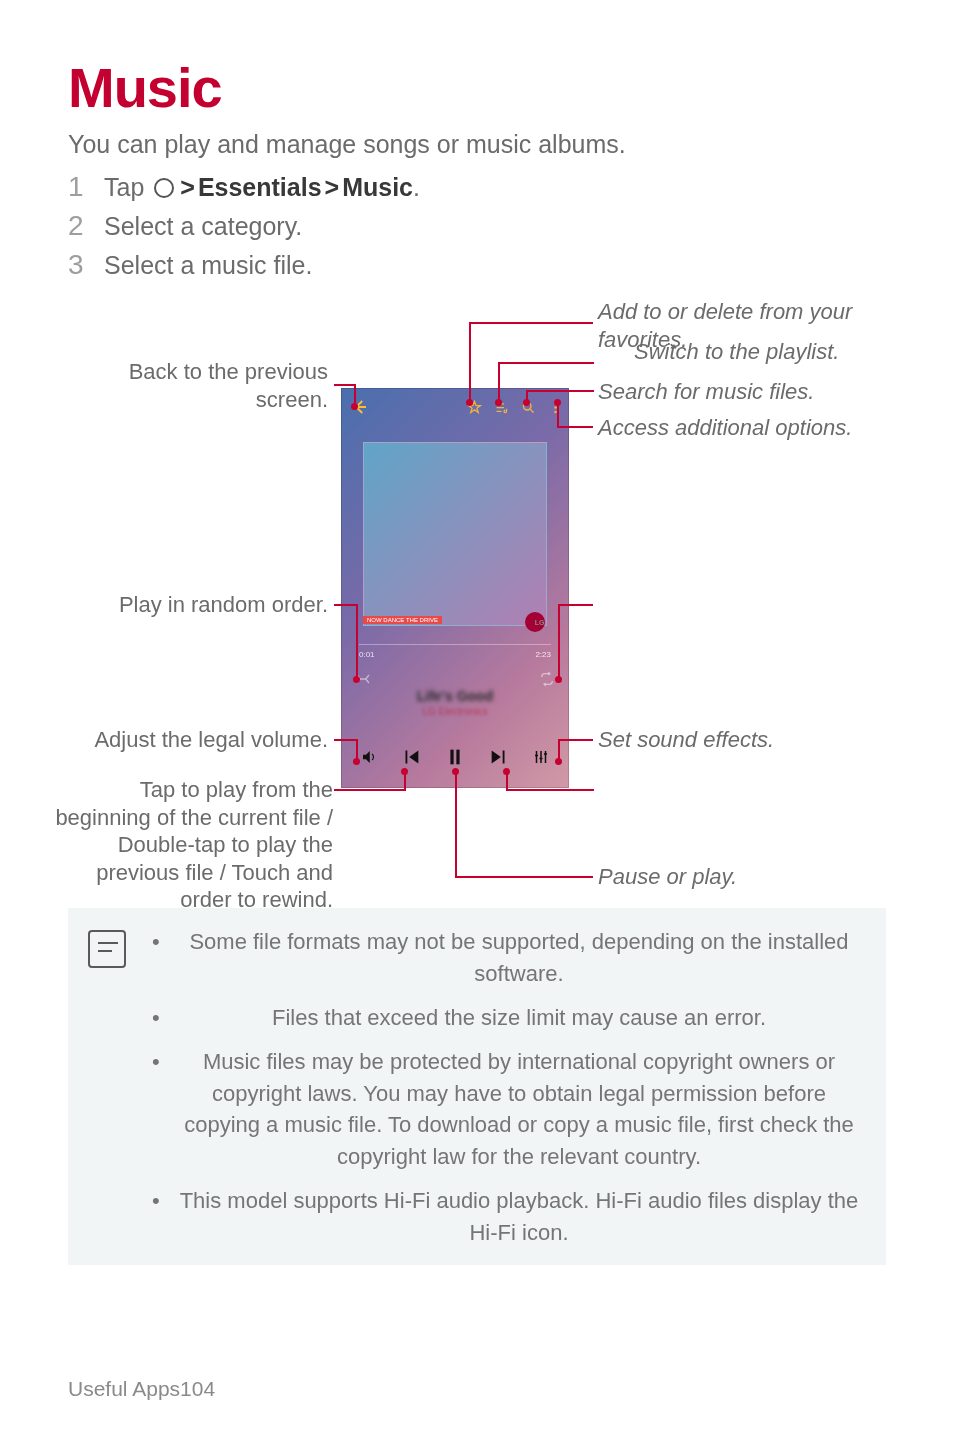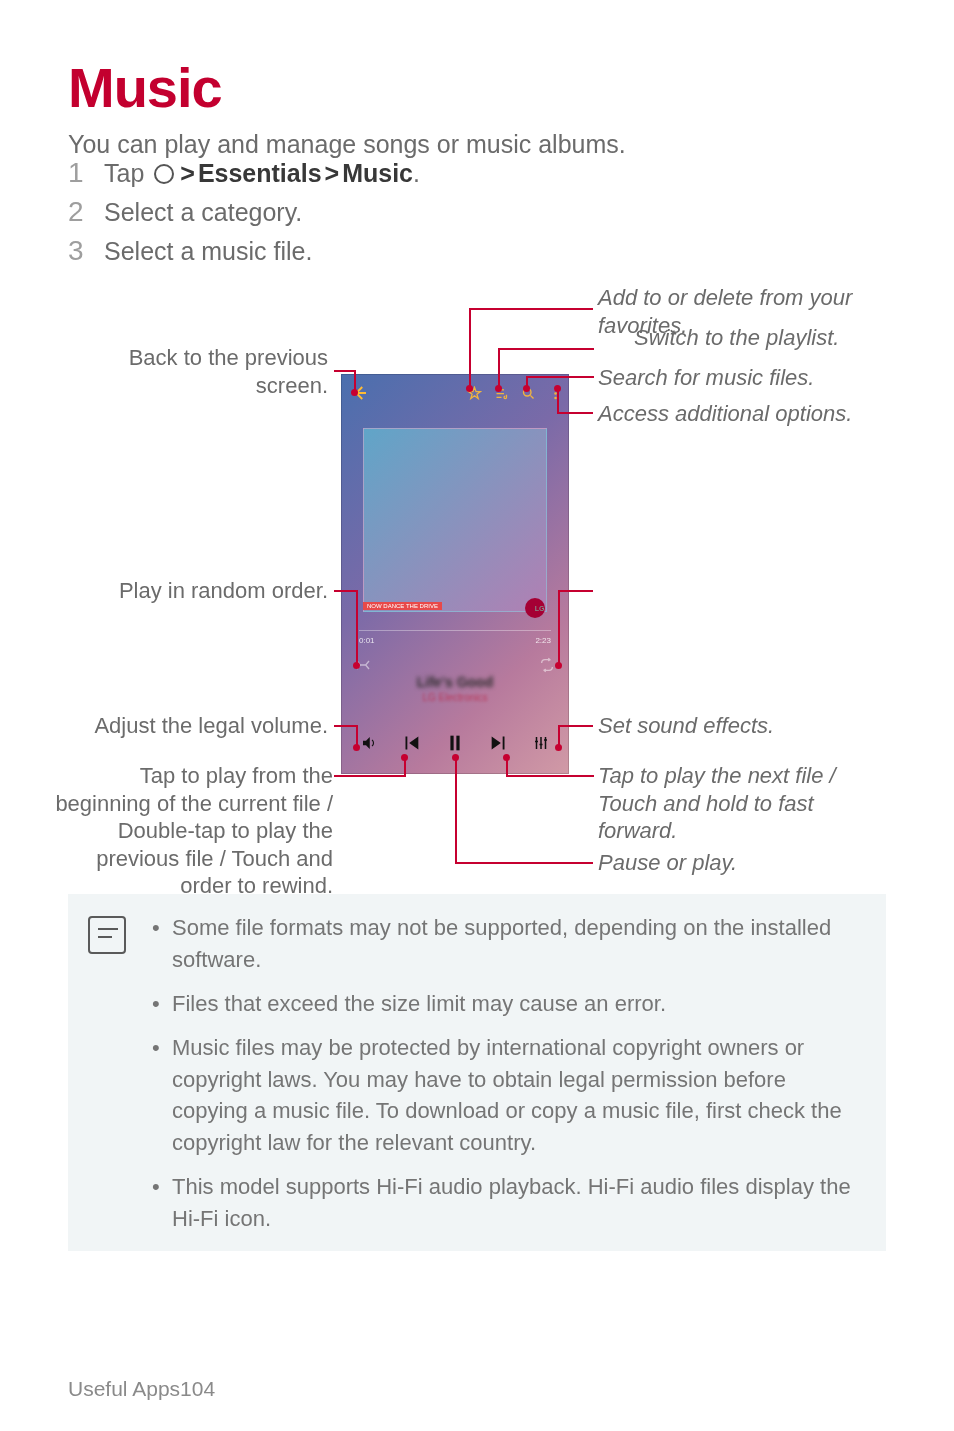--- a/index.html
+++ b/index.html
@@ -16,20 +16,21 @@
     font-size: 56px;
     font-weight: 700;
     color: #c3002f;
     letter-spacing: -1px;
     margin-bottom: 10px;
   }
   .intro {
     font-size: 25px;
     color: #6b6b6b;
     font-weight: 300;
+    margin-bottom: 14px;
   }
   .steps {
     list-style: none;
     counter-reset: step;
     margin-bottom: 18px;
   }
   .steps li {
     counter-increment: step;
     font-size: 25px;
     color: #6b6b6b;
@@ -178,20 +179,21 @@
     background:#c60030;
   }
 
   
   .notebox {
     background:#f1f5f6;
     padding:18px 20px 4px 20px;
     display:flex;
     gap:26px;
     margin-top:16px;
+    text-align:center;
   }
   .note-icon {
     flex:0 0 38px;
     width:38px; height:38px;
     border:2px solid #5a5a5a;
     border-radius:4px;
     position:relative;
     margin-top:4px;
   }
   .note-icon::before,
@@ -336,21 +338,20 @@
   <div class="lbl left" style="left:0; top:60px; width:260px;">Back to the previous screen.</div>
   <div class="lbl left" style="left:0; top:293px; width:260px;">Play in random order.</div>
   <div class="lbl left" style="left:0; top:428px; width:260px;">Adjust the legal volume.</div>
   <div class="lbl left" style="left:-25px; top:478px; width:290px;">Tap to play from the beginning of the current file / Double-tap to play the previous file / Touch and order to rewind.</div>
 
   <div class="lbl right" style="left:530px; top:0; width:290px;">Add to or delete from your favorites.</div>
   <div class="lbl right" style="left:530px; top:40px; width:290px;margin-left:36px;">Switch to the playlist.</div>
   <div class="lbl right" style="left:530px; top:80px; width:290px;">Search for music files.</div>
   <div class="lbl right" style="left:530px; top:116px; width:290px;">Access additional options.</div>
   <div class="lbl right" style="left:530px; top:428px; width:290px;">Set sound effects.</div>
-  <div class="lbl right" style="left:530px; top:478px; width:290px;">Tap to play the next file / Touch and hold to fast forward.</div>
   <div class="lbl right" style="left:530px; top:565px; width:290px;">Pause or play.</div>
 
   <div class="line" style="left:266px; top:86px; width:20px; height:1.5px;"></div>
   <div class="line" style="left:286px; top:86px; width:1.5px; height:22px;"></div>
   <div class="dot" style="left:283px; top:105px;"></div>
 
   <div class="line" style="left:266px; top:306px; width:24px; height:1.5px;"></div>
   <div class="line" style="left:288px; top:306px; width:1.5px; height:76px;"></div>
   <div class="dot" style="left:285px; top:378px;"></div>
 

